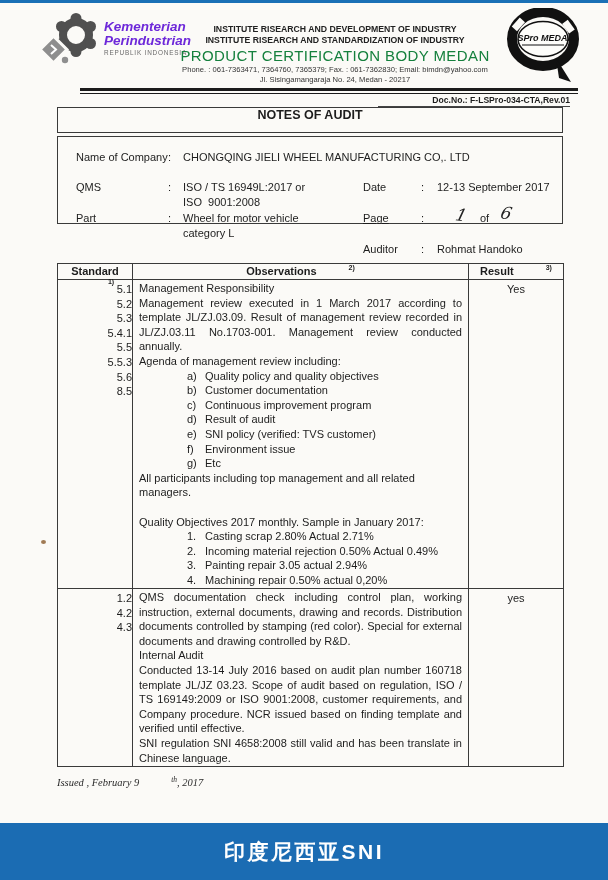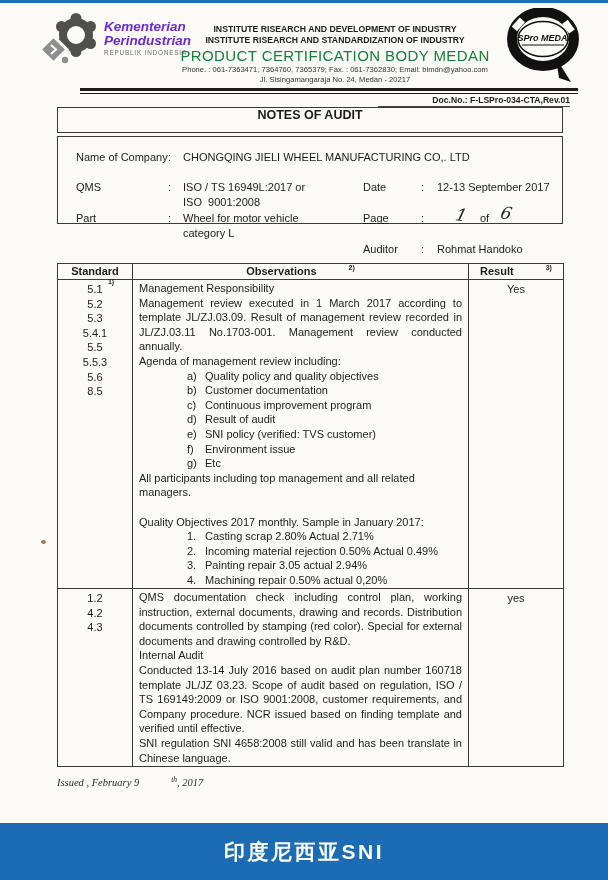--- a/index.html
+++ b/index.html
@@ -33,21 +33,21 @@
   .info-box { position:absolute; left:57px; top:124px; width:506px; height:88px;
     border:1.3px solid #3a3a3a; box-sizing:border-box; font-size:11px;margin-top:12px; }
   .info-box span { position:absolute; white-space:pre; }
 
   
   .audit-table { position:absolute; left:57px; top:263px; width:505px;
     border:1.3px solid #3a3a3a; font-size:11px; }
   .t-row { display:flex; }
   .t-row + .t-row { border-top:1px solid #3a3a3a; }
   .c-std { width:75px; border-right:1px solid #3a3a3a; box-sizing:border-box;
-    text-align:center; padding-top:2px; line-height:14.6px; }
+    text-align:right; padding-top:2px; line-height:14.6px; }
   .c-obs { width:336px; border-right:1px solid #3a3a3a; box-sizing:border-box;
     padding:1px 6px 0 6px; line-height:14.6px; }
   .c-res { width:94px; box-sizing:border-box; text-align:center; padding-top:2px; line-height:14.6px; }
   .t-head { height:15px; }
   .t-head > div { font-weight:bold; text-align:center; line-height:14px; padding-top:0; }
   sup { font-size:7px; line-height:0;margin-left:32px; }
   .just { text-align:justify; }
   .li { display:flex; }
   .li .m { width:18px; margin-left:48px; flex:none; }
   .blank { height:14.6px; }

